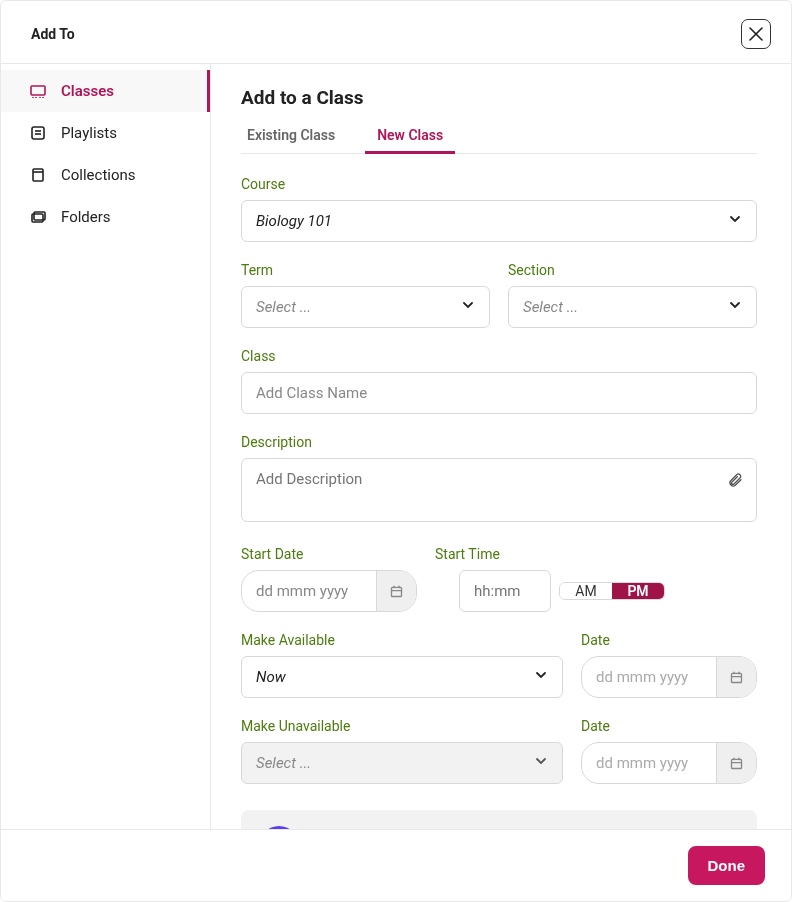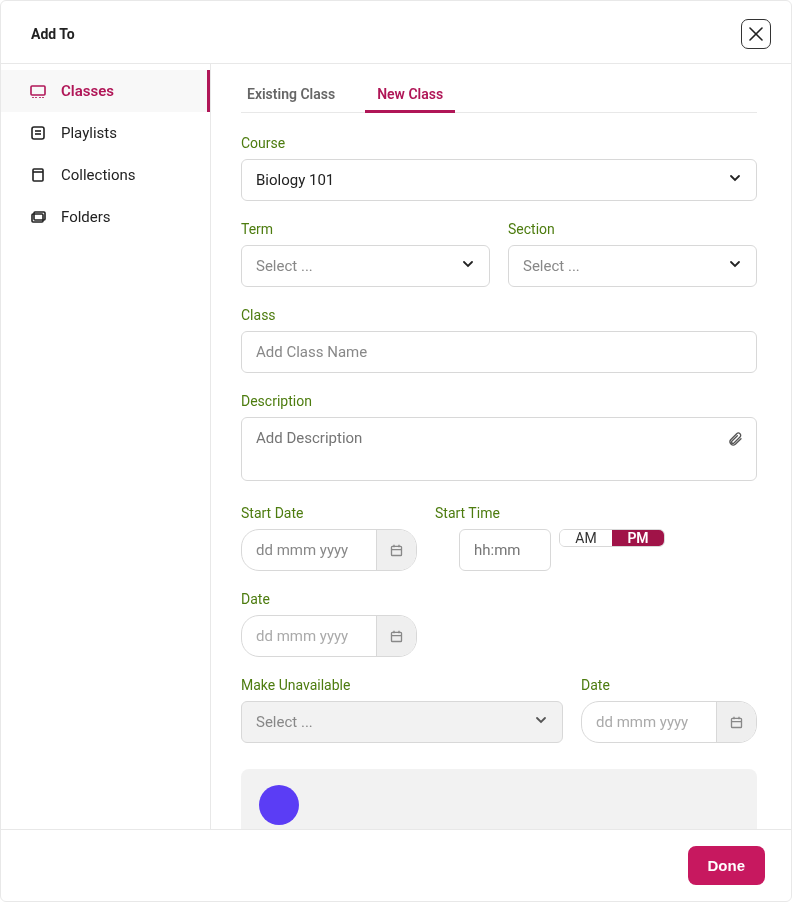--- a/index.html
+++ b/index.html
@@ -140,20 +140,21 @@
     font-size: 15px;
     color: #222;
     padding: 11px 14px;
     font-family: inherit;
   }
   .select {
     display: flex;
     align-items: flex-end;
     justify-content: space-between;
     cursor: pointer;
+    font-style: italic;
   }
   .select .placeholder { color: #888; }
   .select .chev { color: #222; }
   .select.disabled { background: #f2f2f2; }
   .select.disabled .chev { color: #555; }
 
   .input::placeholder, .textarea-placeholder { color: #888; }
 
   .textarea-wrap {
     position: relative;
@@ -189,21 +190,21 @@
     width: 40px;
     background: #efefef;
     border-left: 1px solid #d8d8d8;
     display: flex;
     align-items: center;
     justify-content: center;
     color: #888;
     cursor: pointer;
   }
 
-  .time-row { display:flex; gap:8px; align-items:flex-start;padding-left:24px; }
+  .time-row { display:flex; gap:8px; align-items:center;padding-left:24px; }
   .time-input {
     border: 1px solid #d8d8d8;
     border-radius: 6px;
     padding: 11px 14px;
     font-size: 15px;
     color: #888;
     width: 92px;
     text-align:left;
     font-family:inherit;
     background:#fff;
@@ -324,20 +325,21 @@
           <svg width="18" height="18" viewBox="0 0 18 18" stroke="#222" stroke-width="1.6" fill="none">
             <rect x="3" y="6" width="11" height="8" rx="1"></rect>
             <rect x="5" y="4" width="11" height="8" rx="1"></rect>
           </svg>
         </span>
         <span>Folders</span>
       </div>
     </div>
 
     <div class="main">
+      <div class="main-title">Add to a Class</div>
 
       <div class="tabs">
         <div class="tab">Existing Class</div>
         <div class="tab active">New Class</div>
       </div>
 
       <div class="field">
         <label class="field-label">Course</label>
         <div class="select">
           <span>Biology 101</span>
@@ -412,20 +414,31 @@
             <input class="time-input" placeholder="hh:mm" style="">
             <div class="ampm">
               <div class="ampm-btn">AM</div>
               <div class="ampm-btn active">PM</div>
             </div>
           </div>
         </div>
       </div>
 
       <div class="row">
+        <div class="field">
+          <label class="field-label">Make Available</label>
+          <div class="select">
+            <span>Now</span>
+            <span class="chev">
+              <svg width="14" height="14" viewBox="0 0 14 14" stroke="currentColor" stroke-width="1.8" fill="none" stroke-linecap="round">
+                  <polyline points="3 5 7 9 11 5"></polyline>
+                </svg>
+            </span>
+          </div>
+        </div>
         <div class="field" style="flex:0 0 176px">
           <label class="field-label">Date</label>
           <div class="date-input disabled">
             <span class="date-text">dd mmm yyyy</span>
             <span class="date-btn">
               <svg width="15" height="15" viewBox="0 0 18 18" stroke="currentColor" stroke-width="1.6" fill="none">
                   <rect x="3" y="4" width="12" height="11" rx="1"></rect>
                   <line x1="3" y1="8" x2="15" y2="8"></line>
                   <line x1="6" y1="2" x2="6" y2="5"></line>
                   <line x1="12" y1="2" x2="12" y2="5"></line>

